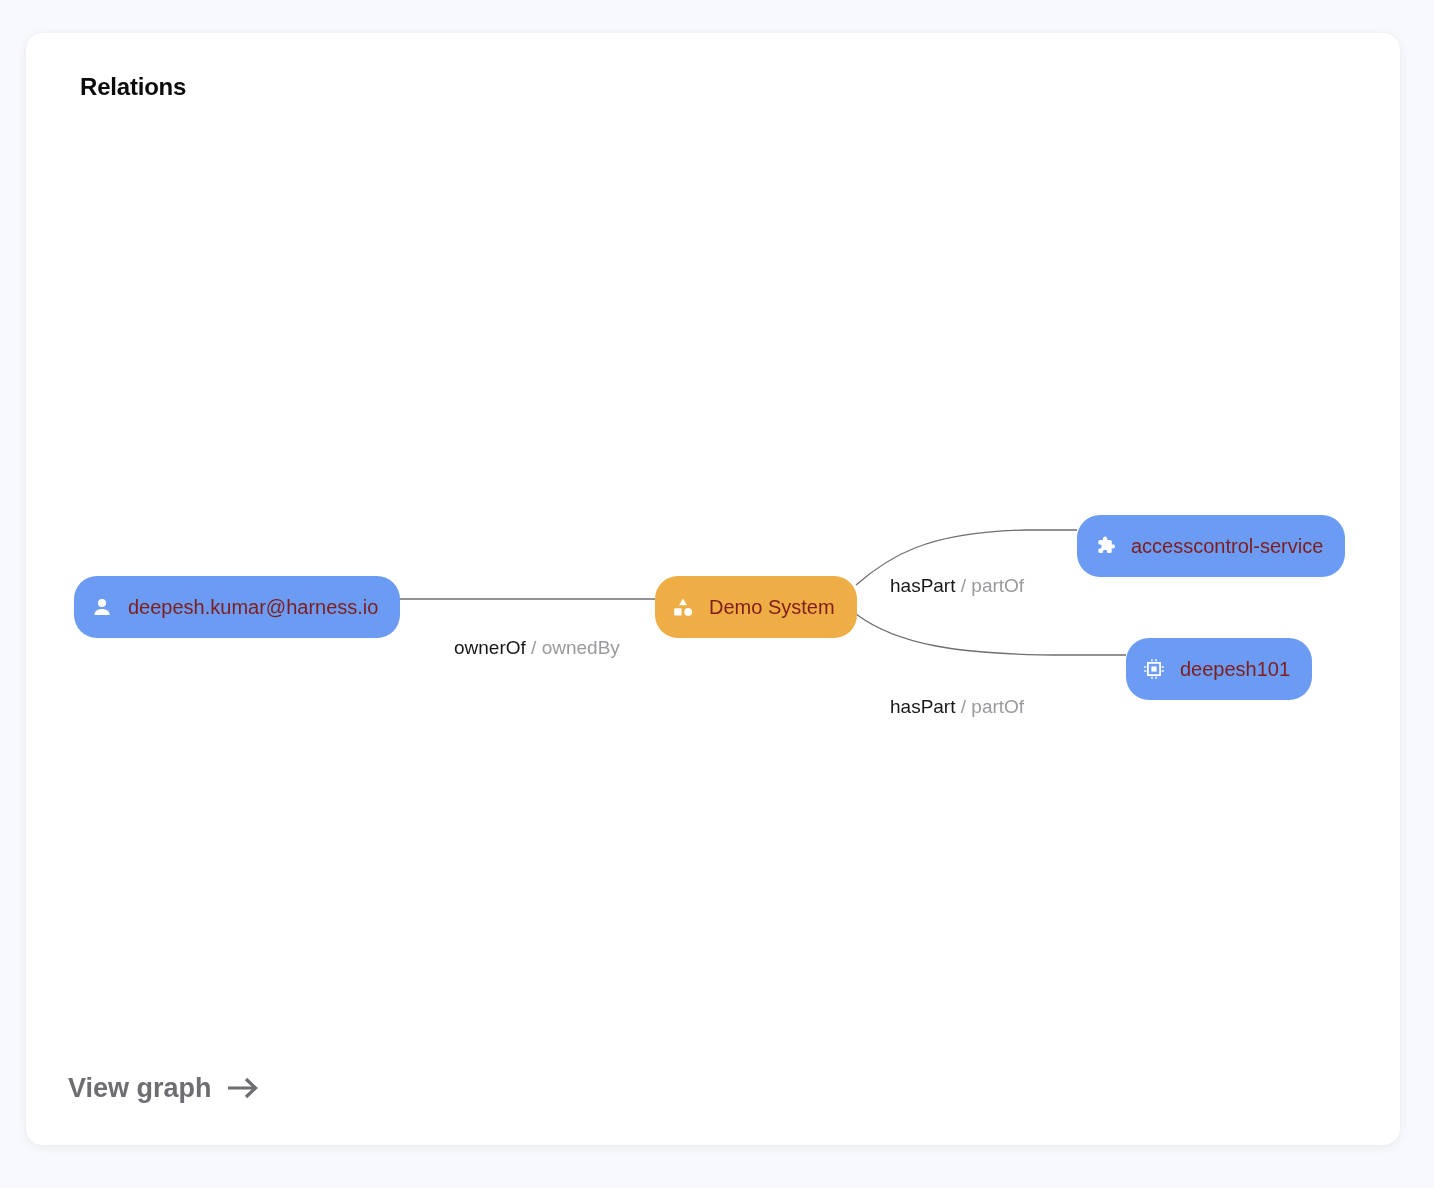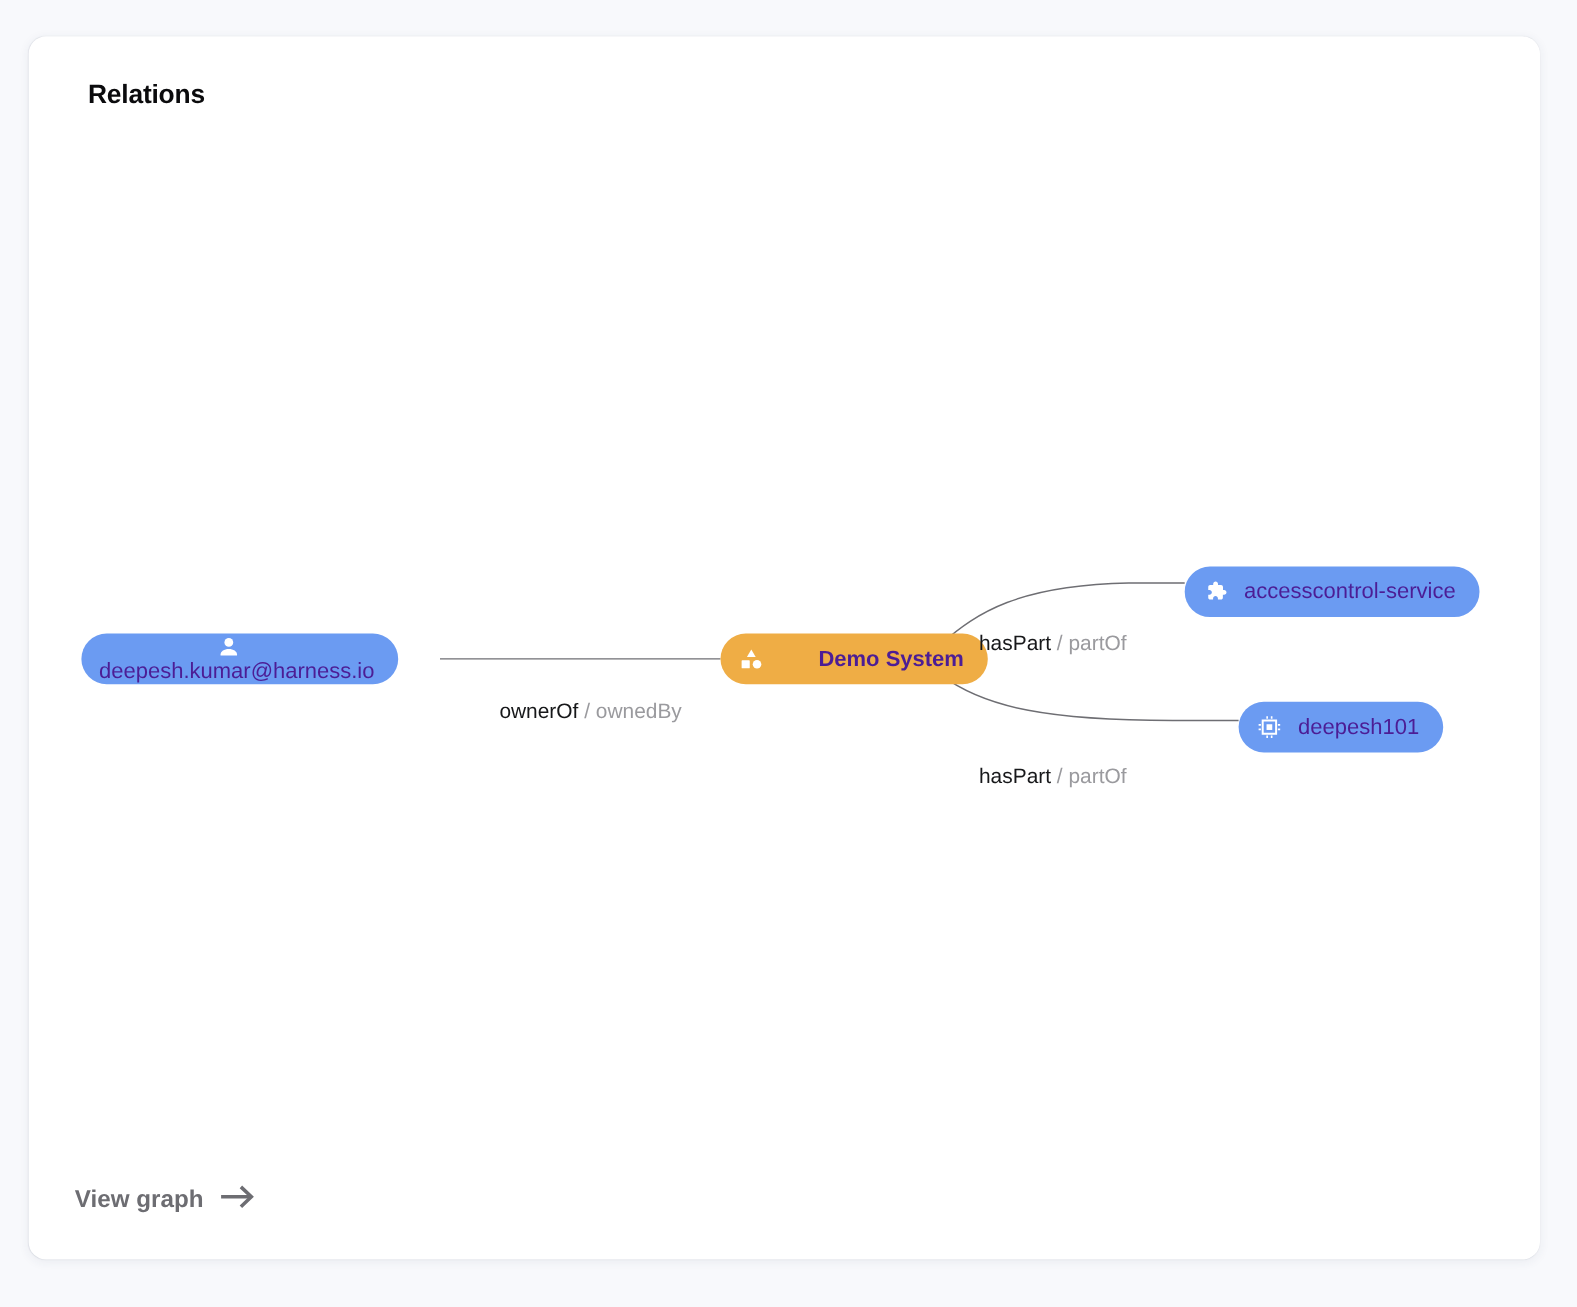--- a/index.html
+++ b/index.html
@@ -50,47 +50,47 @@
     top: 0;
     width: 1374px;
     height: 1112px;
   }
 
   .node {
     position: absolute;
     display: flex;
     align-items: center;
     box-sizing: border-box;
-    height: 46px;
+    height: 62px;
     border-radius: 23px;
     padding: 0 22px 0 16px;
-    color: #4c1d95;
+    color: #7f1d1d;
     white-space: nowrap;
   }
   .node .node-icon {
     display: inline-flex;
     align-items: center;
     justify-content: center;
     width: 24px;
     height: 24px;
     flex: 0 0 24px;
     margin-right: 14px;
   }
   .node .node-icon svg { display: block; }
   .node .node-label {
     font-size: 20px;
     line-height: 1;
   }
 
   .node-blue { background: #6b9bf2; }
   .node-orange { background: #efad45; }
-  .node-orange .node-label { font-weight: bold; margin-left: 35px; }
-
-  
-  #node-user          { left: 48px;   top: 543px; flex-direction: column; }
+  .node-orange .node-label { font-weight: normal; }
+
+  
+  #node-user          { left: 48px;   top: 543px; }
   #node-system        { left: 629px;  top: 543px; }
   #node-component     { left: 1051px; top: 482px; }
   #node-resource      { left: 1100px; top: 605px; }
 
   
   .edge-label {
     position: absolute;
     font-size: 19px;
     line-height: 1;
     white-space: nowrap;
@@ -103,22 +103,22 @@
   #edge-label-owner    { left: 428px; top: 569px; }
   #edge-label-haspart-1{ left: 864px; top: 507px; }
   #edge-label-haspart-2{ left: 864px; top: 628px; }
 
   
   .view-graph {
     position: absolute;
     left: 42px;
     top: 1040px;
     display: flex;
-    align-items: flex-end;
-    font-size: 22px;
+    align-items: flex-start;
+    font-size: 27px;
     font-weight: bold;
     color: #6d6d72;
     cursor: pointer;
     user-select: none;
   }
   .view-graph .arrow-icon {
     display: inline-flex;
     align-items: center;
     margin-left: 14px;
   }

